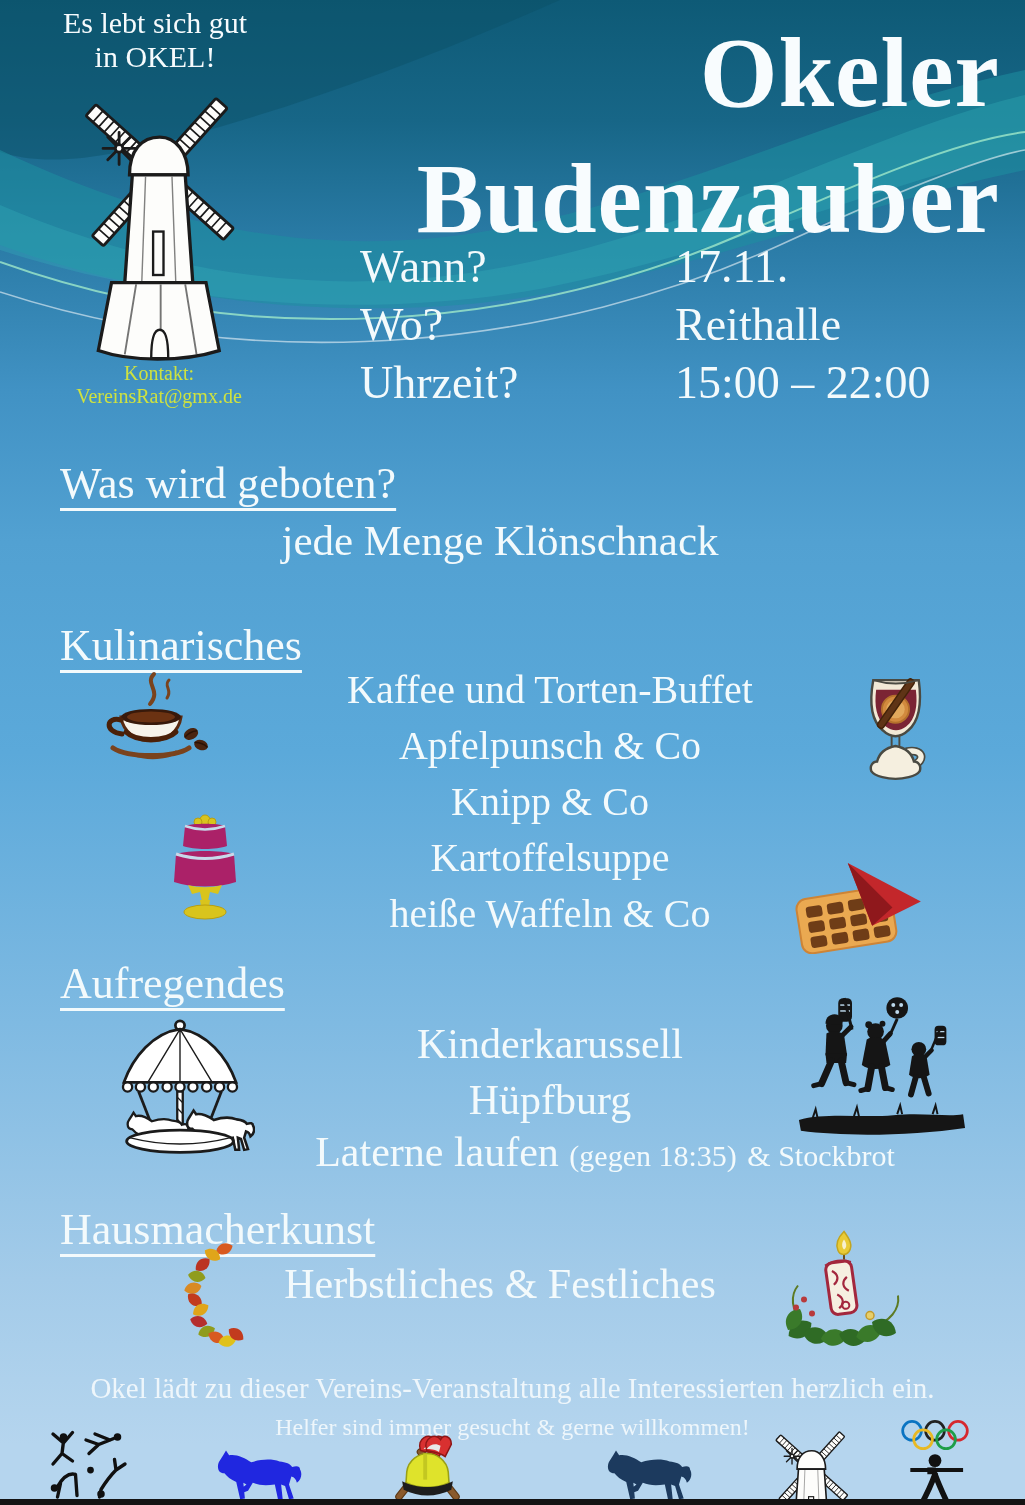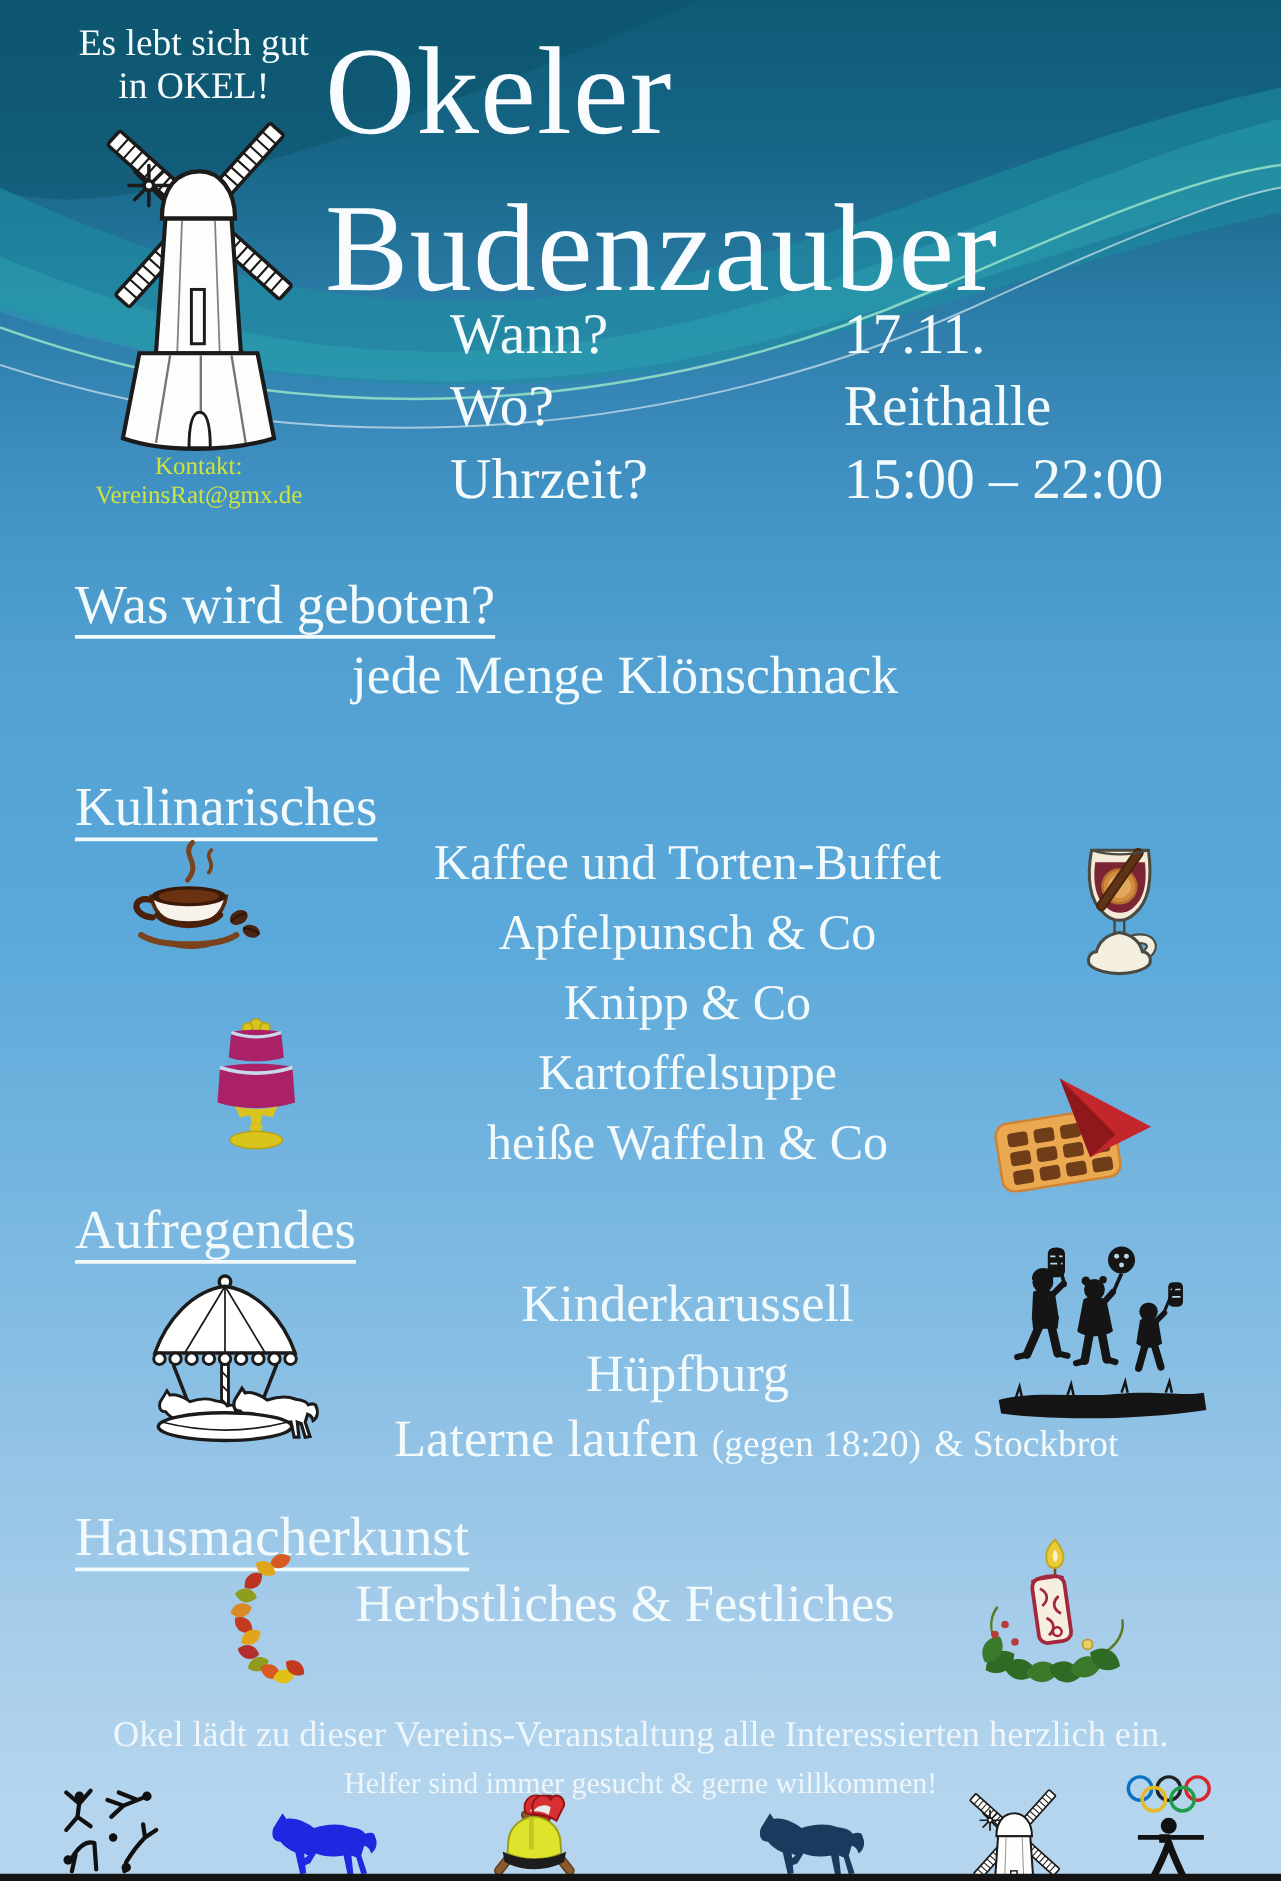--- a/index.html
+++ b/index.html
@@ -6,23 +6,23 @@
   .poster{
     position:relative;width:1025px;height:1505px;overflow:hidden;
     font-family:"Liberation Serif",serif;color:#f3fafc;
     background:linear-gradient(180deg,
       #0e5a76 0%,#176687 8%,#2a7ba6 16%,#4192c4 26%,
       #52a1d2 36%,#5ba9da 50%,#7fbae2 68%,#a3cbe9 85%,
       #b5d5ee 96%,#b5d5ee 100%);
   }
   .abs{position:absolute;}
   .waves{left:0;top:0;pointer-events:none;}
-  .tagline{left:40px;top:6px;width:230px;text-align:center;font-size:30px;line-height:34px;color:#f6fbfd;margin-top:12px;}
+  .tagline{left:40px;top:6px;width:230px;text-align:center;font-size:30px;line-height:34px;color:#f6fbfd;}
   .contact{left:28px;top:362px;width:262px;text-align:center;font-size:20px;line-height:23px;color:#cfe23f;font-weight:normal;}
-  .title{left:260px;top:14px;width:740px;text-align:left;font-size:100px;line-height:118px;font-weight:normal;color:#f8fcfe;letter-spacing:1px;}
+  .title{left:260px;top:14px;width:740px;text-align:right;font-size:100px;line-height:118px;font-weight:bold;color:#f8fcfe;letter-spacing:1px;}
   .title .t2{margin-top:8px;}
   .infoblock{left:360px;top:238px;width:620px;font-size:46px;line-height:58px;}
   .inforow{display:flex;}
   .inforow .lbl{width:315px;}
   .heading{font-size:44px;text-decoration:underline;text-decoration-thickness:2.5px;text-underline-offset:10px;}
   .h-offer{left:60px;top:458px;}
   .offer-item{left:160px;top:516px;width:680px;text-align:center;font-size:43px;}
   .h-culinary{left:60px;top:604px;margin-top:16px;}
   .culist{left:180px;top:662px;width:740px;text-align:center;font-size:40px;line-height:56px;}
   .h-exciting{left:60px;top:958px;}
@@ -219,21 +219,21 @@
     </svg>
   </div>
 
   <div class="abs heading h-exciting">Aufregendes</div>
   <div class="abs exlist">
     <div>Kinderkarussell</div>
     <div>Hüpfburg</div>
   </div>
   <div class="abs lantern">
     <span>Laterne laufen</span>
-    <span class="small">(gegen 18:20)</span>
+    <span class="small">(gegen 18:35)</span>
     <span class="small">&amp; Stockbrot</span>
   </div>
 
   <div class="abs" style="left:105px;top:1018px;">
     <svg width="150" height="138" viewBox="0 0 150 150">
       <circle cx="75" cy="8" r="5" fill="#fff" stroke="#1b1b1b" stroke-width="3"></circle>
       <path d="M75 12 C46 16 24 42 14 70 L136 70 C126 42 104 16 75 12 Z" fill="#fff" stroke="#1b1b1b" stroke-width="3"></path>
       <path d="M75 12 L40 70 M75 12 L75 70 M75 12 L110 70" fill="none" stroke="#1b1b1b" stroke-width="1.5"></path>
       <g fill="#fff" stroke="#1b1b1b" stroke-width="2.5">
         <circle cx="18" cy="75" r="5"></circle>

